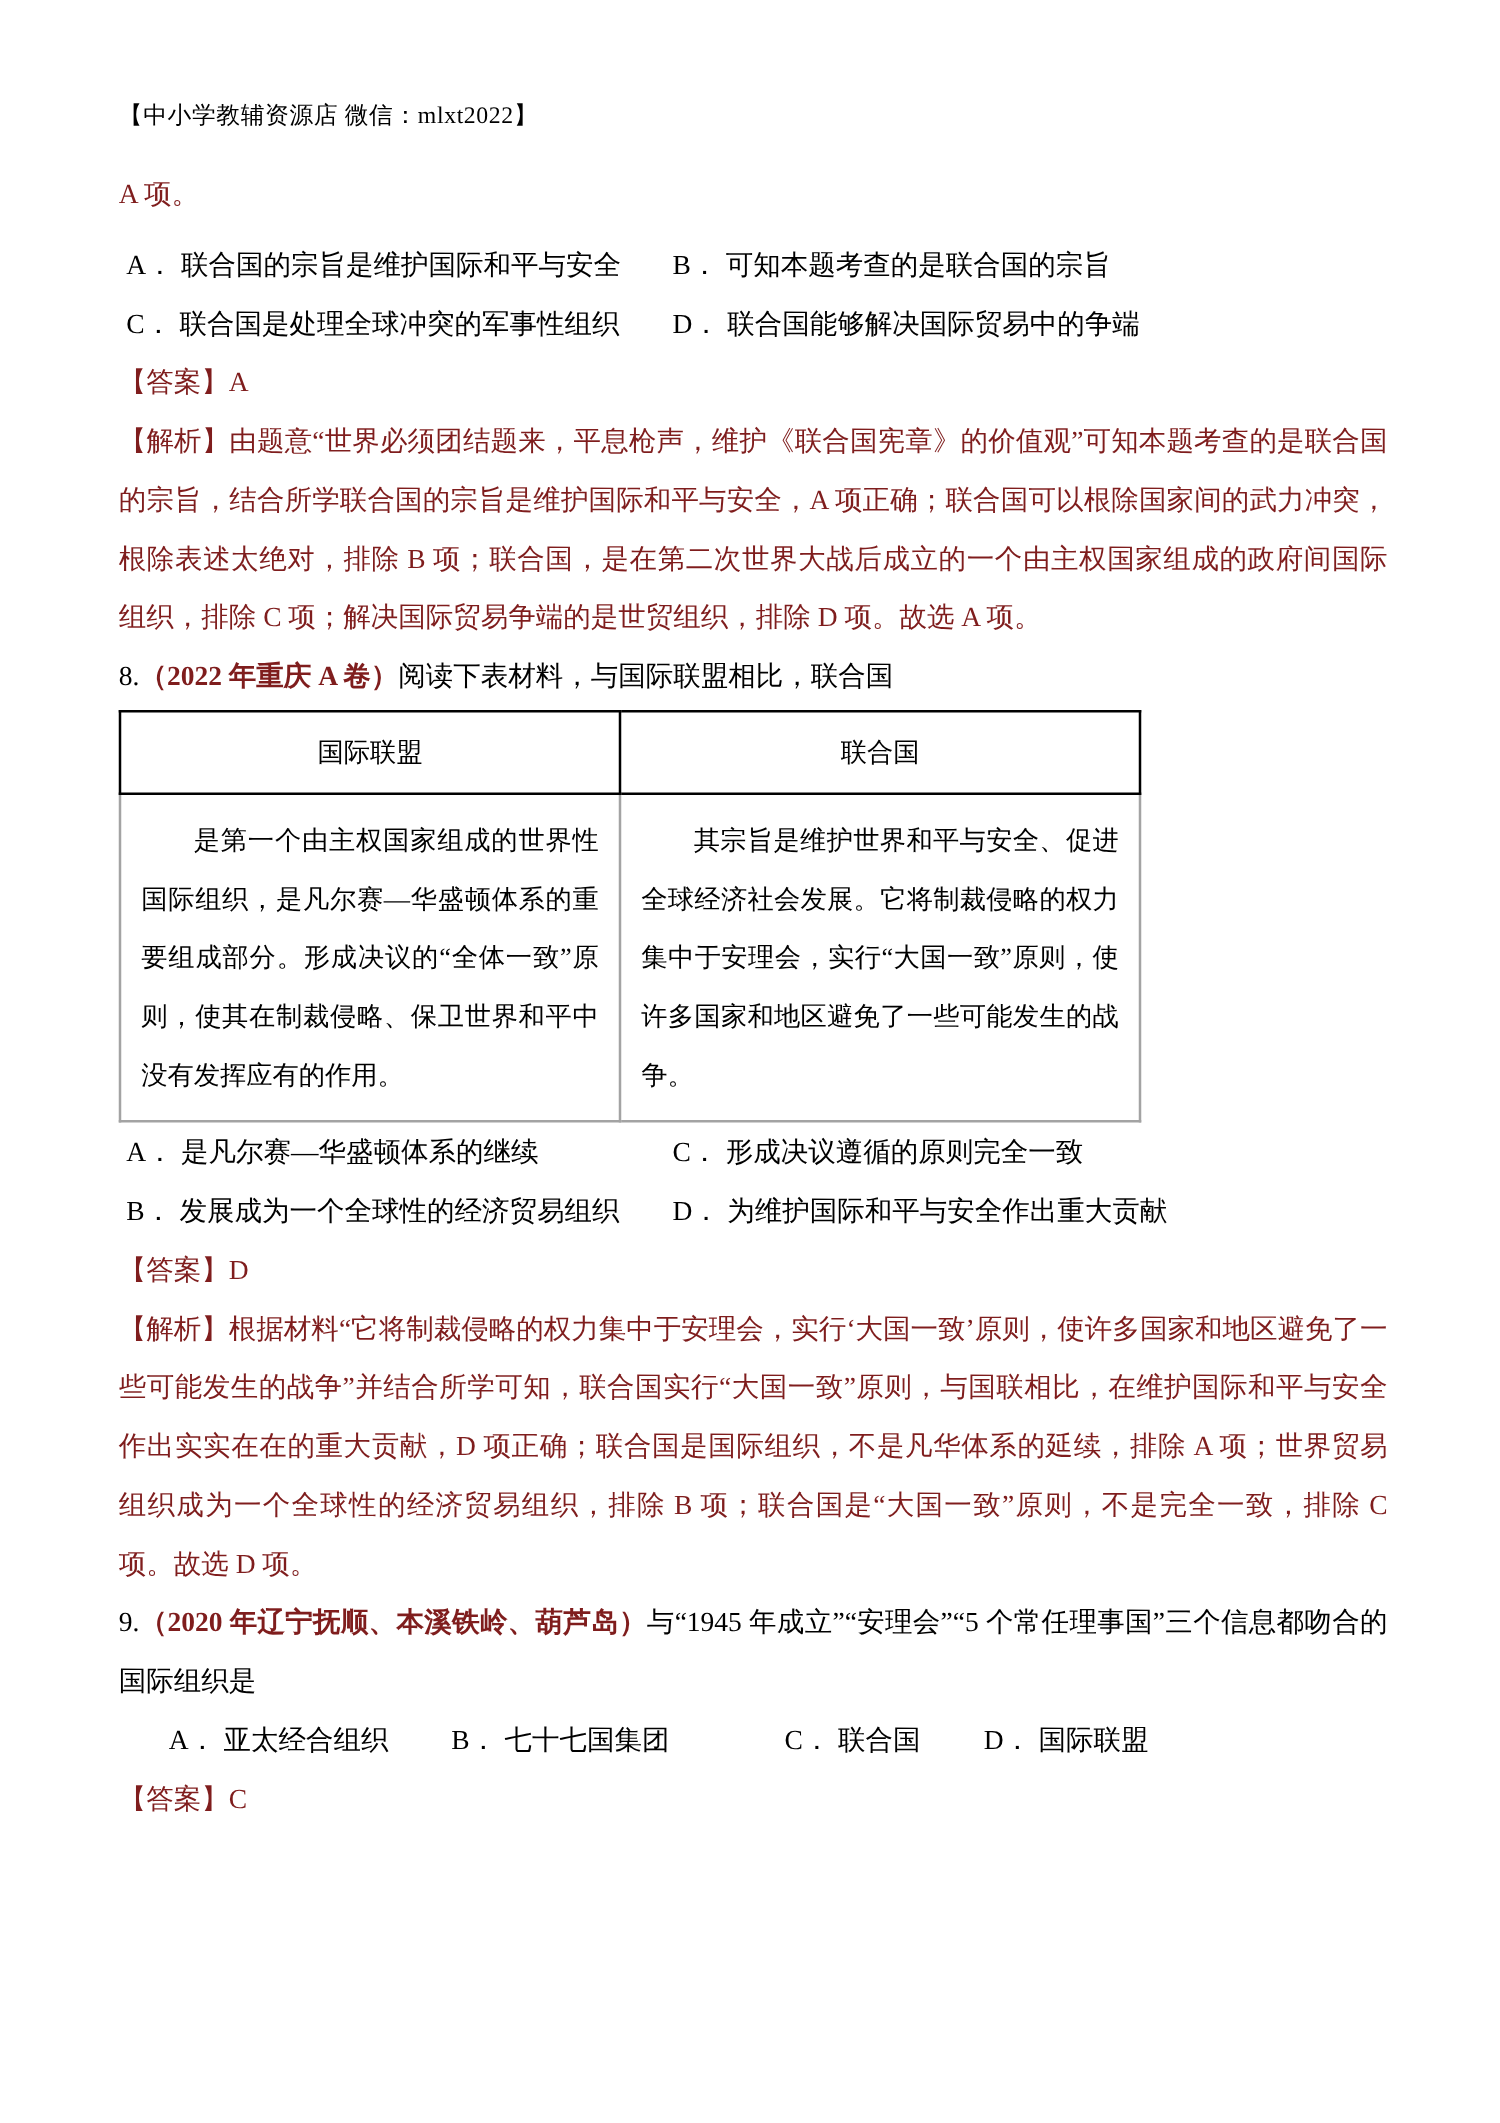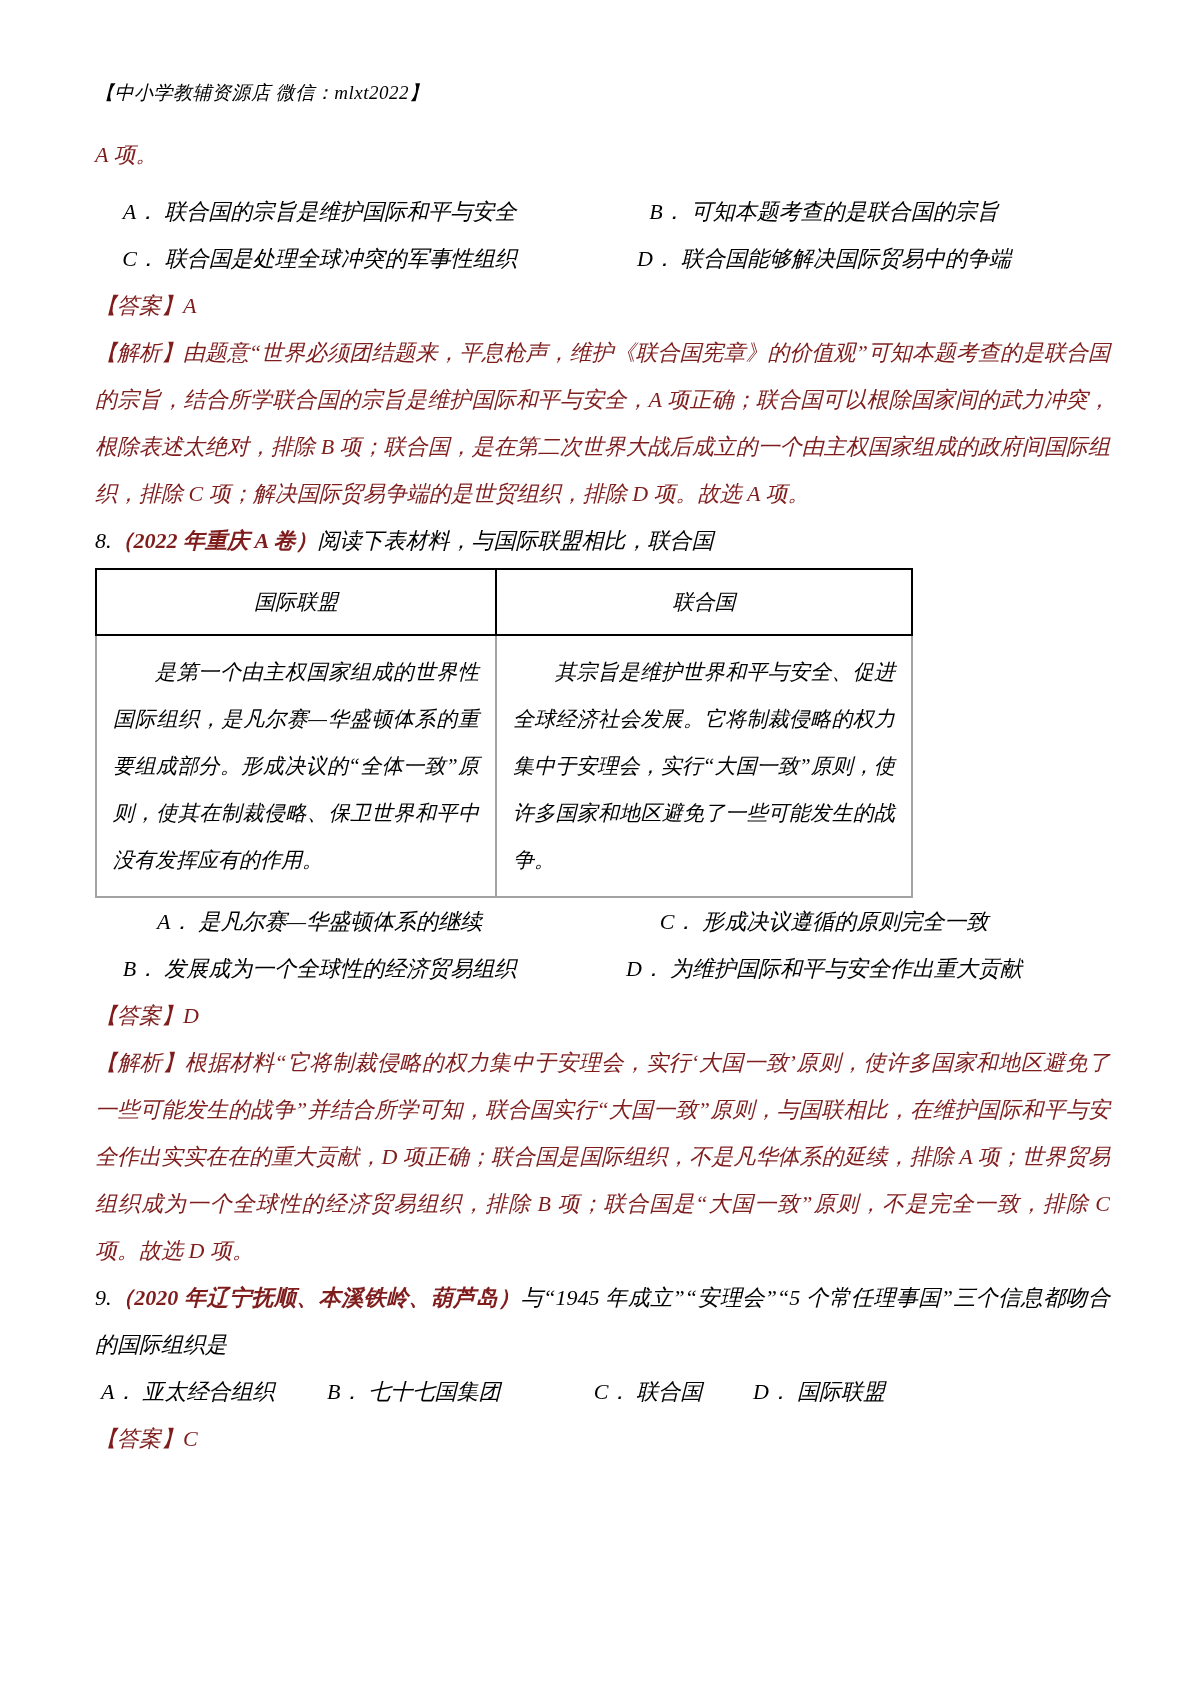--- a/index.html
+++ b/index.html
@@ -7,21 +7,20 @@
     width:1200px;height:1698px;
     background:#ffffff;
     overflow:hidden;
     font-family:"Liberation Serif","DejaVu Serif",serif;
     color:#000000;
   }
   .page{
     box-sizing:border-box;
     width:1200px;height:1698px;
     padding:80px 90px 0 95px;
-    font-style:italic;
   }
   .doc-header{
     font-size:19px;
     line-height:26px;
     margin:0 0 25px 0;
     letter-spacing:0.5px;
   }
   .para{
     font-size:22px;
     line-height:47px;
@@ -30,29 +29,28 @@
   }
   .carryover{margin-bottom:10px;}
   .red{color:#7f1d1d;}
   .bold{font-weight:bold;}
   .opts2{
     display:grid;
     grid-template-columns:437px 1fr;
     font-size:22px;
     line-height:47px;
     padding-left:6px;
-    text-align:center;
   }
   .opts4{
     display:flex;
     font-size:22px;
     line-height:47px;
     padding-left:6px;
   }
-  .opts4 .o1{width:226px;}
+  .opts4 .o1{width:226px;margin-left:34px;}
   .opts4 .o2{width:216px;}
   .opts4 .o3{width:210px;text-align:center;}
   .opt-label{margin-right:6px;}
   .q-table{
     width:818px;
     border-collapse:collapse;
     margin:4px 0 0 0;
     table-layout:fixed;
   }
   .q-table col.c1{width:400px;}

